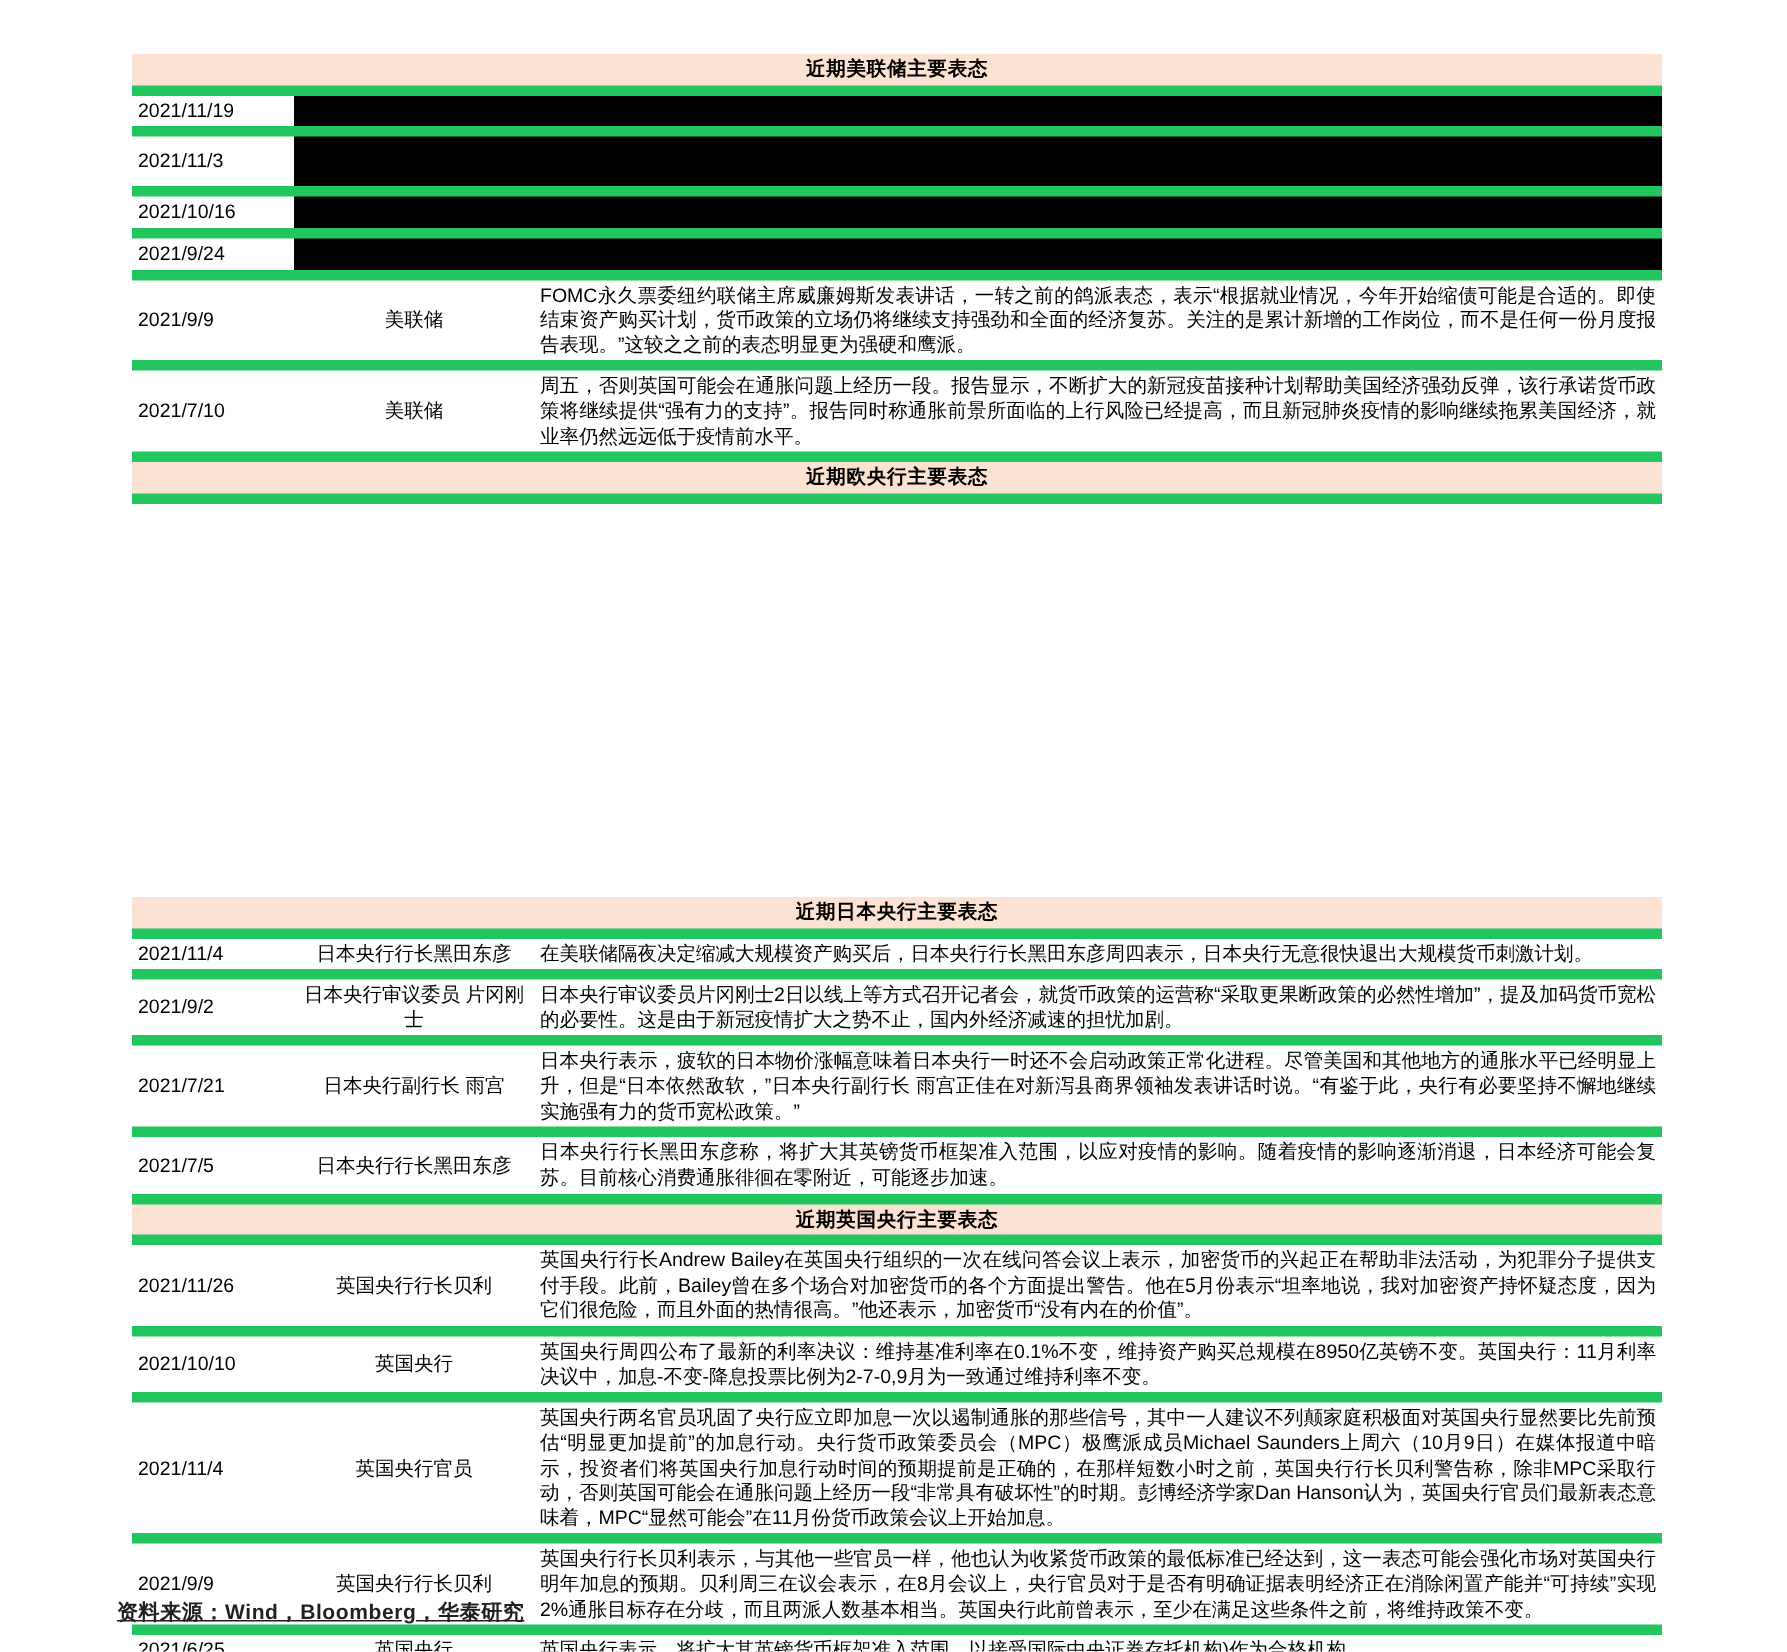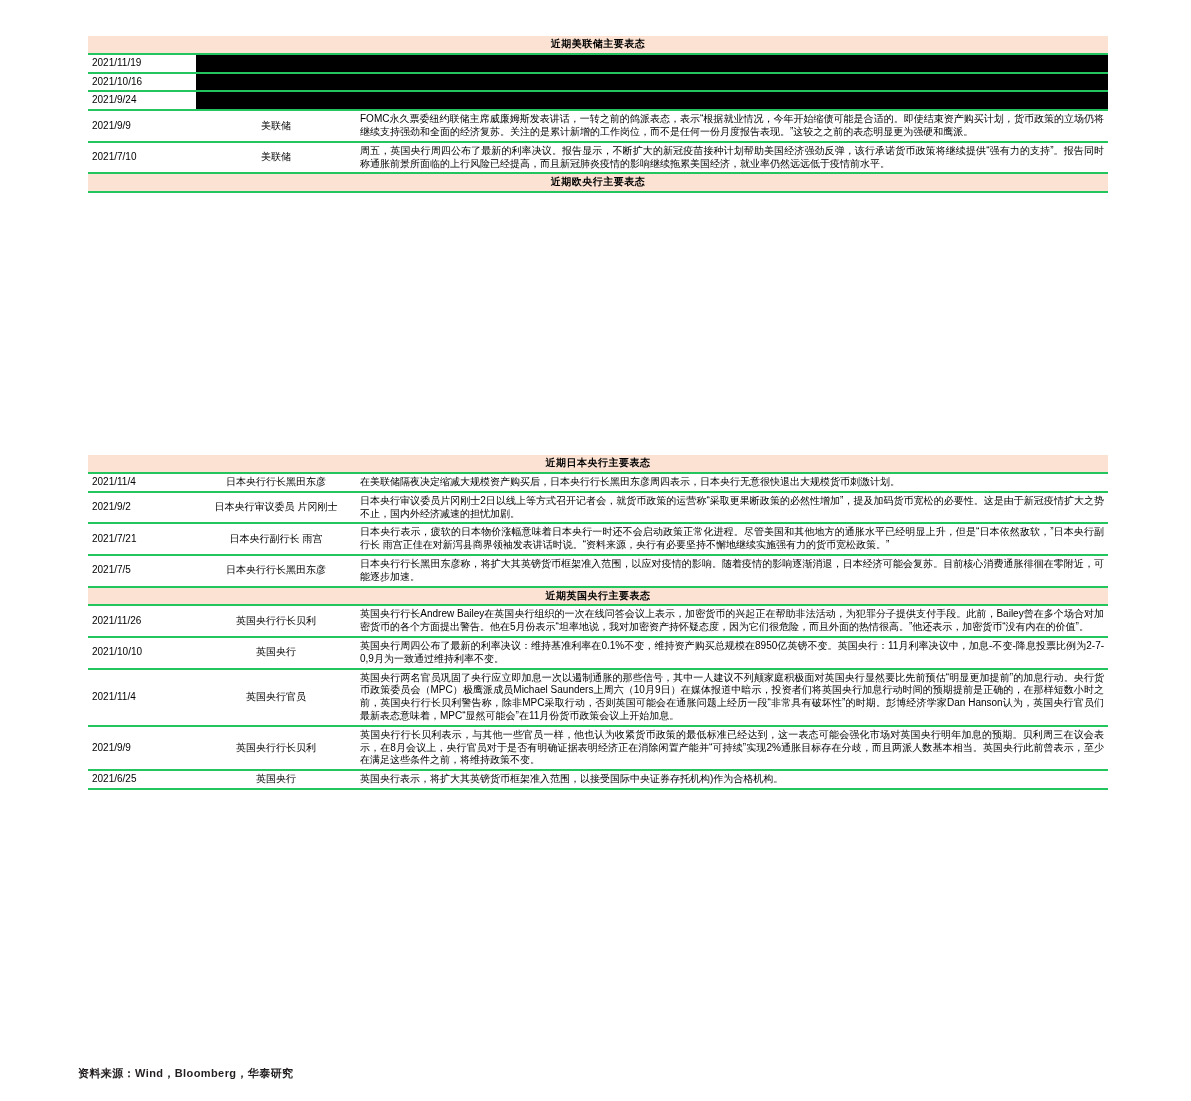--- a/index.html
+++ b/index.html
@@ -22,23 +22,23 @@
     width: 1020px;
   }
   table.doc-table {
     border-collapse: collapse;
     width: 1020px;
     table-layout: fixed;
   }
   table.doc-table td {
     vertical-align: middle;
     padding: 2px 4px;
-    font-size: 10px;
+    font-size: 13px;
     line-height: 1.28;
-    border-bottom: 2px solid #22c55e;
+    border-bottom: 7px solid #22c55e;
     border-top: none;
     word-break: break-all;
   }
   .section-head td {
     background: #fbe2d2;
     text-align: center;
     font-weight: bold;
     font-size: 12.5px;
     padding: 3px 0 3px 0;
     border-top: 1px solid #000000;
@@ -71,24 +71,25 @@
   .blackout td.c-date {
     background: #ffffff;
   }
   .spacer {
     height: 262px;
   }
   .footnote {
     position: absolute;
     left: 78px;
     top: 1066px;
-    font-size: 11px;
+    font-size: 14px;
     font-weight: bold;
     color: #231f20;
     letter-spacing: 0.4px;
+    text-decoration: underline;
   }
 </style>
 </head>
 <body>
 
 <div class="page">
 
   <table class="doc-table">
     <colgroup>
         <col class="col-date">
@@ -97,39 +98,44 @@
       </colgroup>
     <tbody>
       <tr class="section-head">
         <td colspan="3">近期美联储主要表态</td>
       </tr>
       <tr class="blackout">
         <td class="c-date">2021/11/19</td>
         <td class="c-who"></td>
         <td class="c-text"></td>
       </tr>
+      <tr class="blackout" style="height:40px">
+        <td class="c-date">2021/11/3</td>
+        <td class="c-who"></td>
+        <td class="c-text"></td>
+      </tr>
       <tr class="blackout">
         <td class="c-date">2021/10/16</td>
         <td class="c-who"></td>
         <td class="c-text"></td>
       </tr>
       <tr class="blackout">
         <td class="c-date">2021/9/24</td>
         <td class="c-who"></td>
         <td class="c-text"></td>
       </tr>
       <tr>
         <td class="c-date">2021/9/9</td>
         <td class="c-who">美联储</td>
         <td class="c-text">FOMC永久票委纽约联储主席威廉姆斯发表讲话，一转之前的鸽派表态，表示“根据就业情况，今年开始缩债可能是合适的。即使结束资产购买计划，货币政策的立场仍将继续支持强劲和全面的经济复苏。关注的是累计新增的工作岗位，而不是任何一份月度报告表现。”这较之之前的表态明显更为强硬和鹰派。</td>
       </tr>
       <tr>
         <td class="c-date">2021/7/10</td>
         <td class="c-who">美联储</td>
-        <td class="c-text">周五，英国央行周四公布了最新的利率决议。报告显示，不断扩大的新冠疫苗接种计划帮助美国经济强劲反弹，该行承诺货币政策将继续提供“强有力的支持”。报告同时称通胀前景所面临的上行风险已经提高，而且新冠肺炎疫情的影响继续拖累美国经济，就业率仍然远远低于疫情前水平。</td>
+        <td class="c-text">周五，否则英国可能会在通胀问题上经历一段。报告显示，不断扩大的新冠疫苗接种计划帮助美国经济强劲反弹，该行承诺货币政策将继续提供“强有力的支持”。报告同时称通胀前景所面临的上行风险已经提高，而且新冠肺炎疫情的影响继续拖累美国经济，就业率仍然远远低于疫情前水平。</td>
       </tr>
       <tr class="section-head">
         <td colspan="3">近期欧央行主要表态</td>
       </tr>
     </tbody>
   </table>
 
   <div class="spacer"></div>
 
   <table class="doc-table">
@@ -148,21 +154,21 @@
         <td class="c-text">在美联储隔夜决定缩减大规模资产购买后，日本央行行长黑田东彦周四表示，日本央行无意很快退出大规模货币刺激计划。</td>
       </tr>
       <tr>
         <td class="c-date">2021/9/2</td>
         <td class="c-who">日本央行审议委员 片冈刚士</td>
         <td class="c-text">日本央行审议委员片冈刚士2日以线上等方式召开记者会，就货币政策的运营称“采取更果断政策的必然性增加”，提及加码货币宽松的必要性。这是由于新冠疫情扩大之势不止，国内外经济减速的担忧加剧。</td>
       </tr>
       <tr>
         <td class="c-date">2021/7/21</td>
         <td class="c-who">日本央行副行长 雨宫</td>
-        <td class="c-text">日本央行表示，疲软的日本物价涨幅意味着日本央行一时还不会启动政策正常化进程。尽管美国和其他地方的通胀水平已经明显上升，但是“日本依然敌软，”日本央行副行长 雨宫正佳在对新泻县商界领袖发表讲话时说。“资料来源，央行有必要坚持不懈地继续实施强有力的货币宽松政策。”</td>
+        <td class="c-text">日本央行表示，疲软的日本物价涨幅意味着日本央行一时还不会启动政策正常化进程。尽管美国和其他地方的通胀水平已经明显上升，但是“日本依然敌软，”日本央行副行长 雨宫正佳在对新泻县商界领袖发表讲话时说。“有鉴于此，央行有必要坚持不懈地继续实施强有力的货币宽松政策。”</td>
       </tr>
       <tr>
         <td class="c-date">2021/7/5</td>
         <td class="c-who">日本央行行长黑田东彦</td>
         <td class="c-text">日本央行行长黑田东彦称，将扩大其英镑货币框架准入范围，以应对疫情的影响。随着疫情的影响逐渐消退，日本经济可能会复苏。目前核心消费通胀徘徊在零附近，可能逐步加速。</td>
       </tr>
 
       <tr class="section-head">
         <td colspan="3">近期英国央行主要表态</td>
       </tr>

